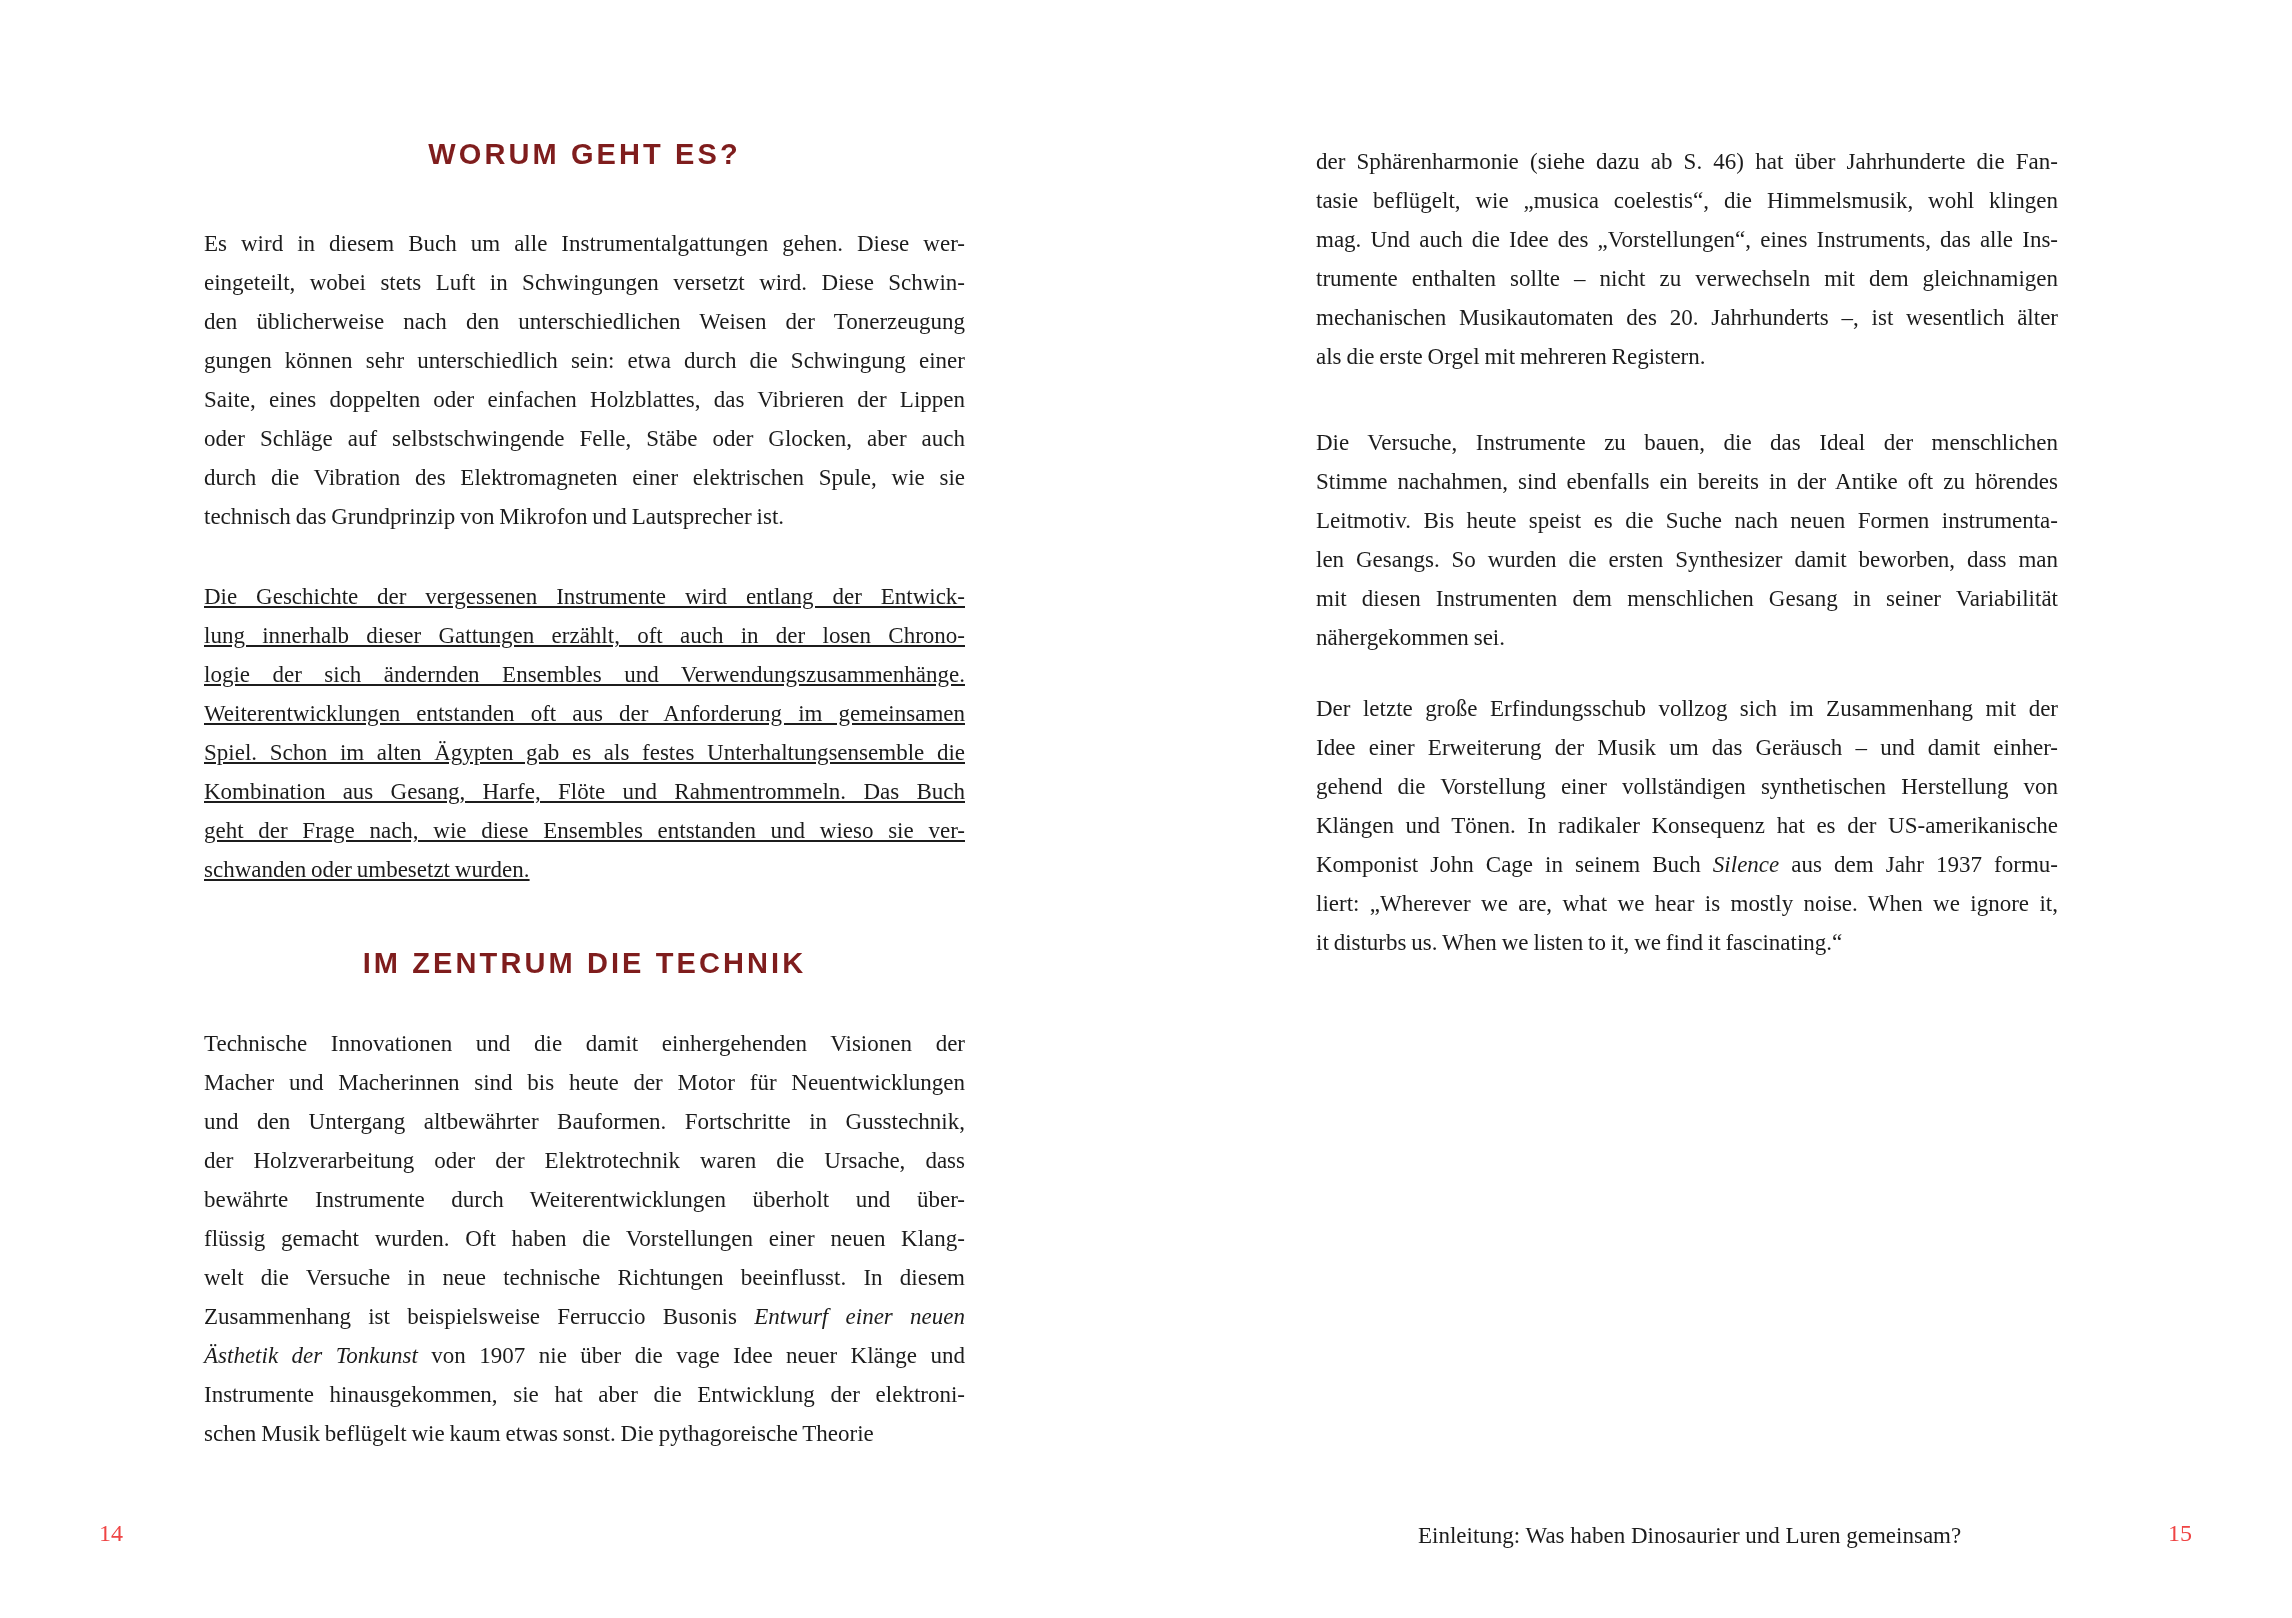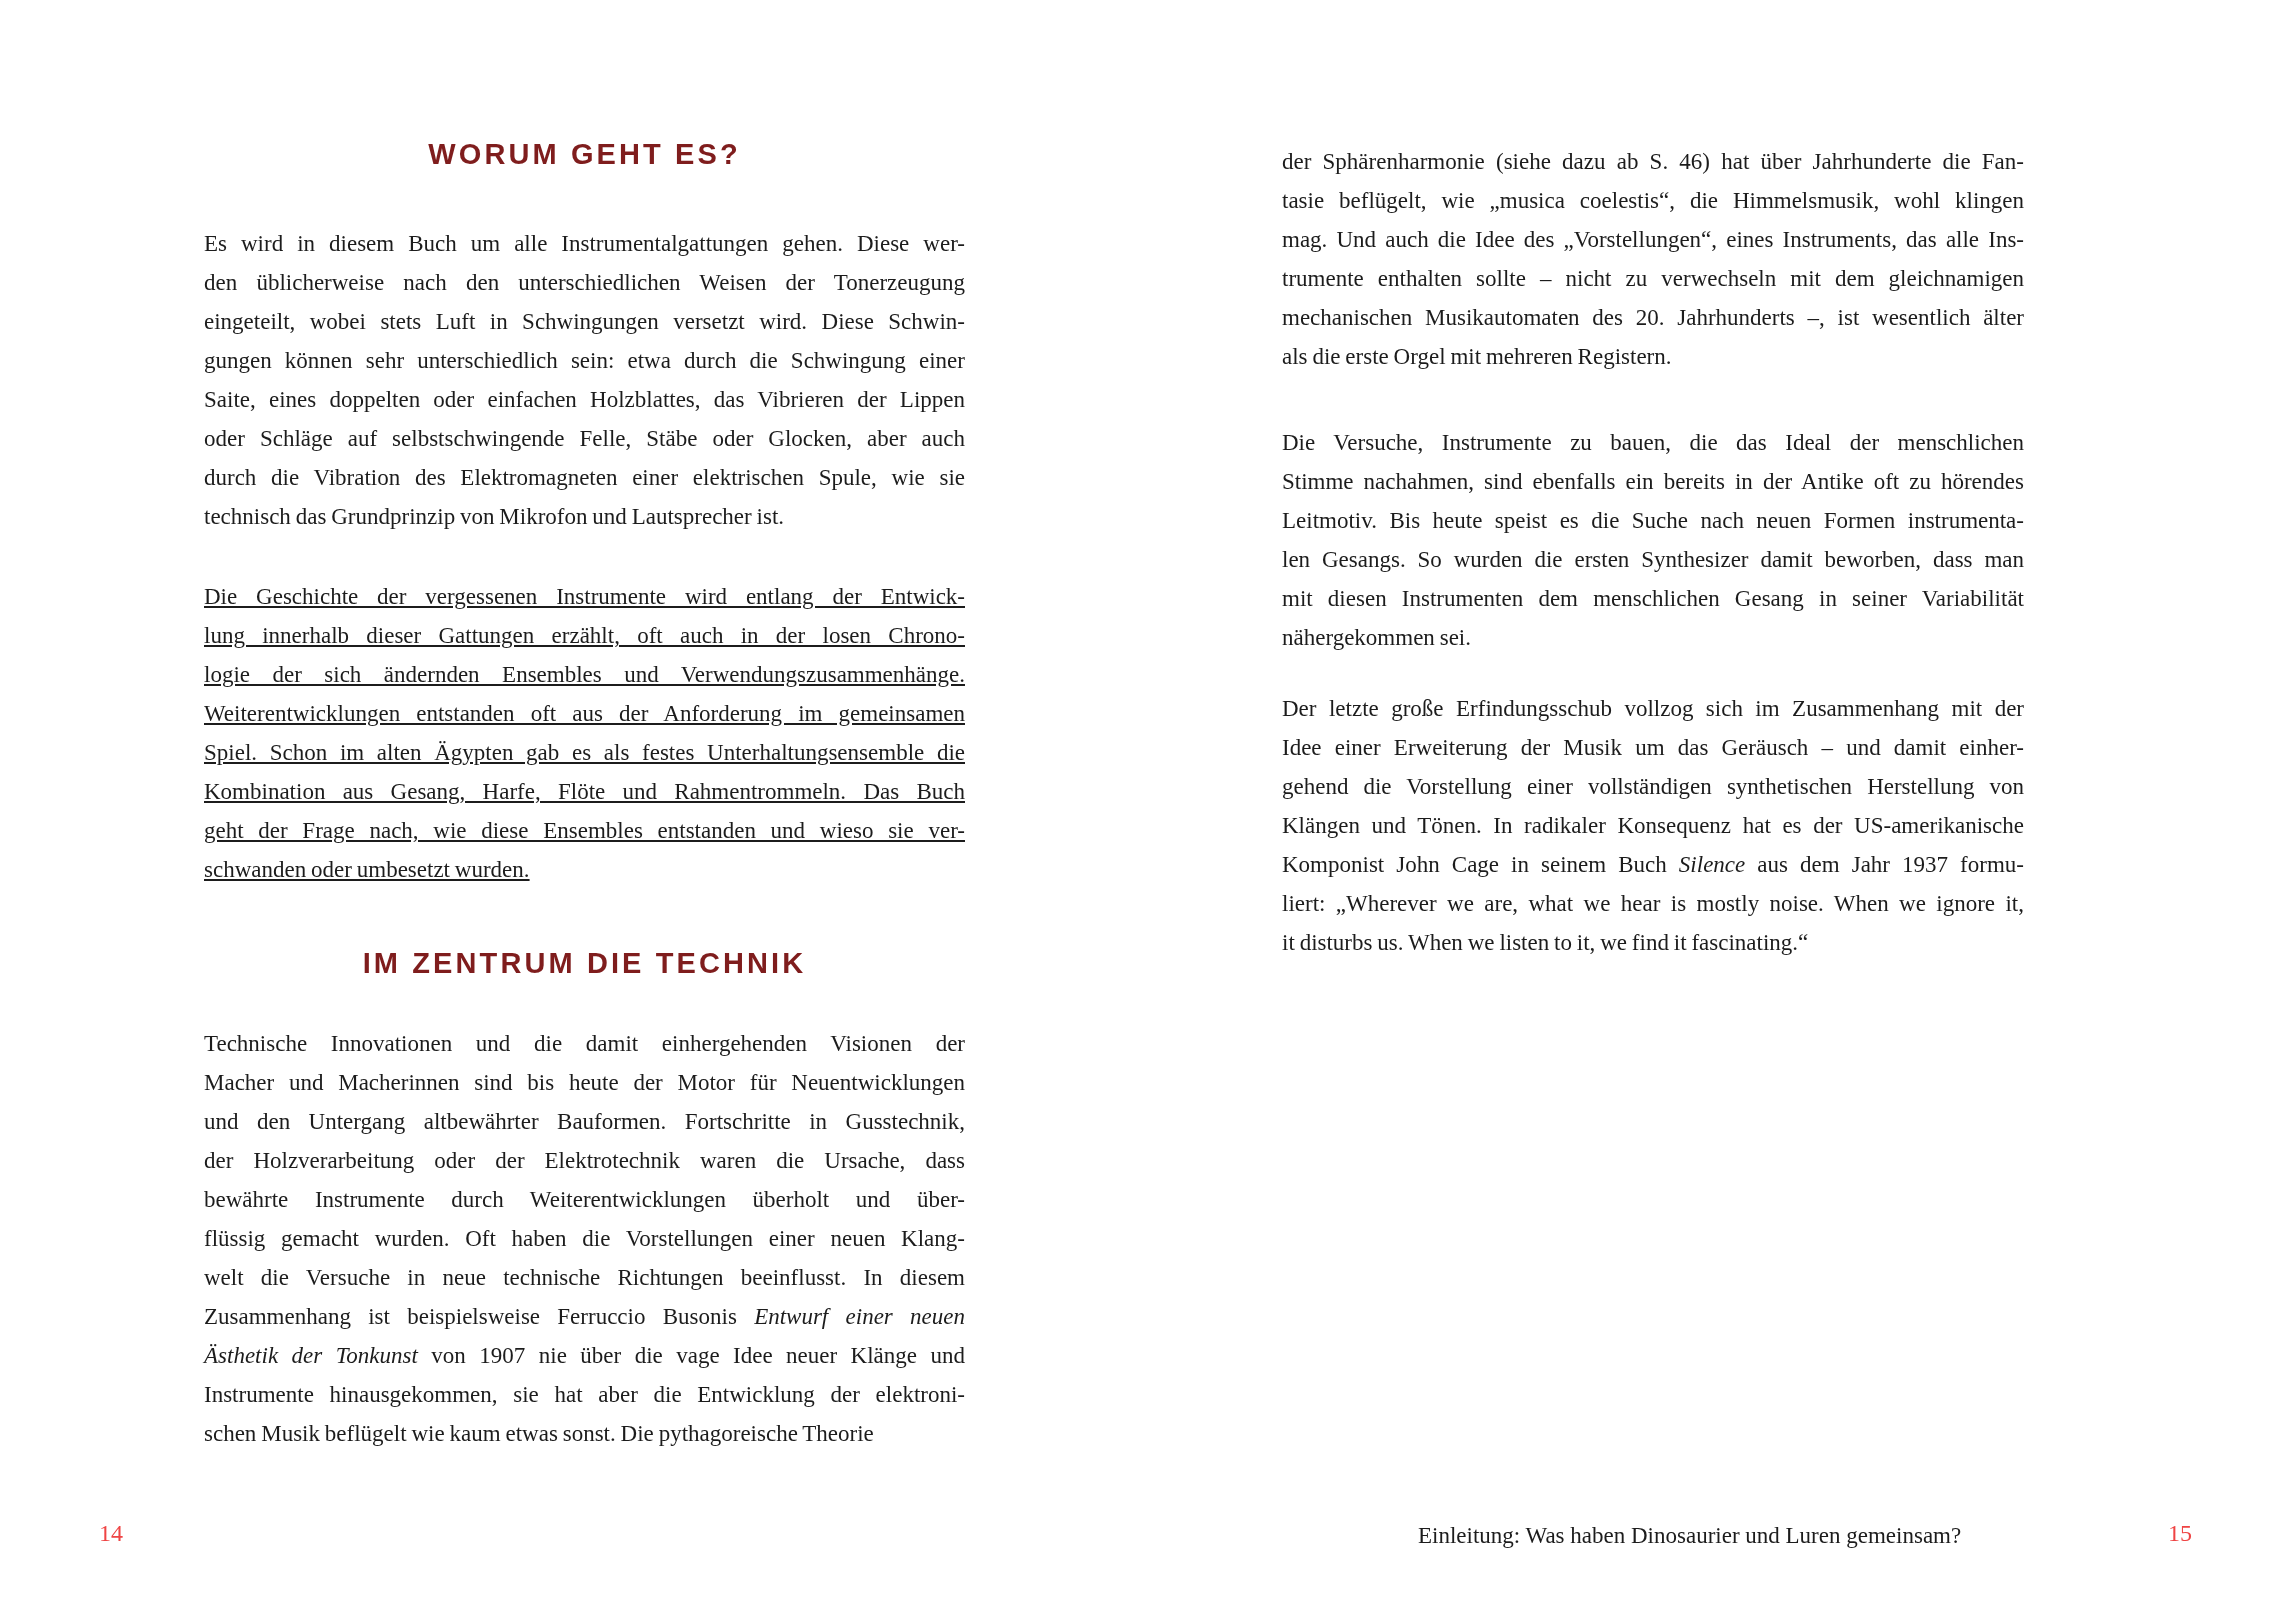--- a/index.html
+++ b/index.html
@@ -13,21 +13,21 @@
     background: #ffffff;
     font-family: "Liberation Serif", serif;
     color: #1c1c1c;
     overflow: hidden;
   }
   .column {
     position: absolute;
     top: 0;
   }
   .col-left  { left: 204px;  width: 761px; }
-  .col-right { left: 1282px; width: 742px; }
+  .col-right { left: 1316px; width: 742px; }
 
   .section-heading {
     margin: 0;
     font-family: "Liberation Sans", sans-serif;
     font-weight: 700;
     font-size: 29px;
     letter-spacing: 3.1px;
     line-height: 36px;
     text-align: center;
     color: #7f1d1d;
@@ -74,22 +74,22 @@
     color: #1c1c1c;
   }
 </style>
 </head>
 <body>
 
 <div class="column col-left">
     <h2 class="section-heading">WORUM GEHT ES?</h2>
     <div class="para">
       <div class="line"><span>Es wird in diesem Buch um alle Instrumentalgattungen gehen. Diese wer-</span></div>
+      <div class="line"><span>eingeteilt, wobei stets Luft in Schwingungen versetzt wird. Diese Schwin-</span></div>
       <div class="line"><span>den üblicherweise nach den unterschiedlichen Weisen der Tonerzeugung</span></div>
-      <div class="line"><span>eingeteilt, wobei stets Luft in Schwingungen versetzt wird. Diese Schwin-</span></div>
       <div class="line"><span>gungen können sehr unterschiedlich sein: etwa durch die Schwingung einer</span></div>
       <div class="line"><span>Saite, eines doppelten oder einfachen Holzblattes, das Vibrieren der Lippen</span></div>
       <div class="line"><span>oder Schläge auf selbstschwingende Felle, Stäbe oder Glocken, aber auch</span></div>
       <div class="line"><span>durch die Vibration des Elektromagneten einer elektrischen Spule, wie sie</span></div>
       <div class="line line-last"><span>technisch das Grundprinzip von Mikrofon und Lautsprecher ist.</span></div>
     </div>
     <div class="para">
       <div class="line"><span>Die Geschichte der vergessenen Instrumente wird entlang der Entwick-</span></div>
       <div class="line"><span>lung innerhalb dieser Gattungen erzählt, oft auch in der losen Chrono-</span></div>
       <div class="line"><span>logie der sich ändernden Ensembles und Verwendungszusammenhänge.</span></div>

